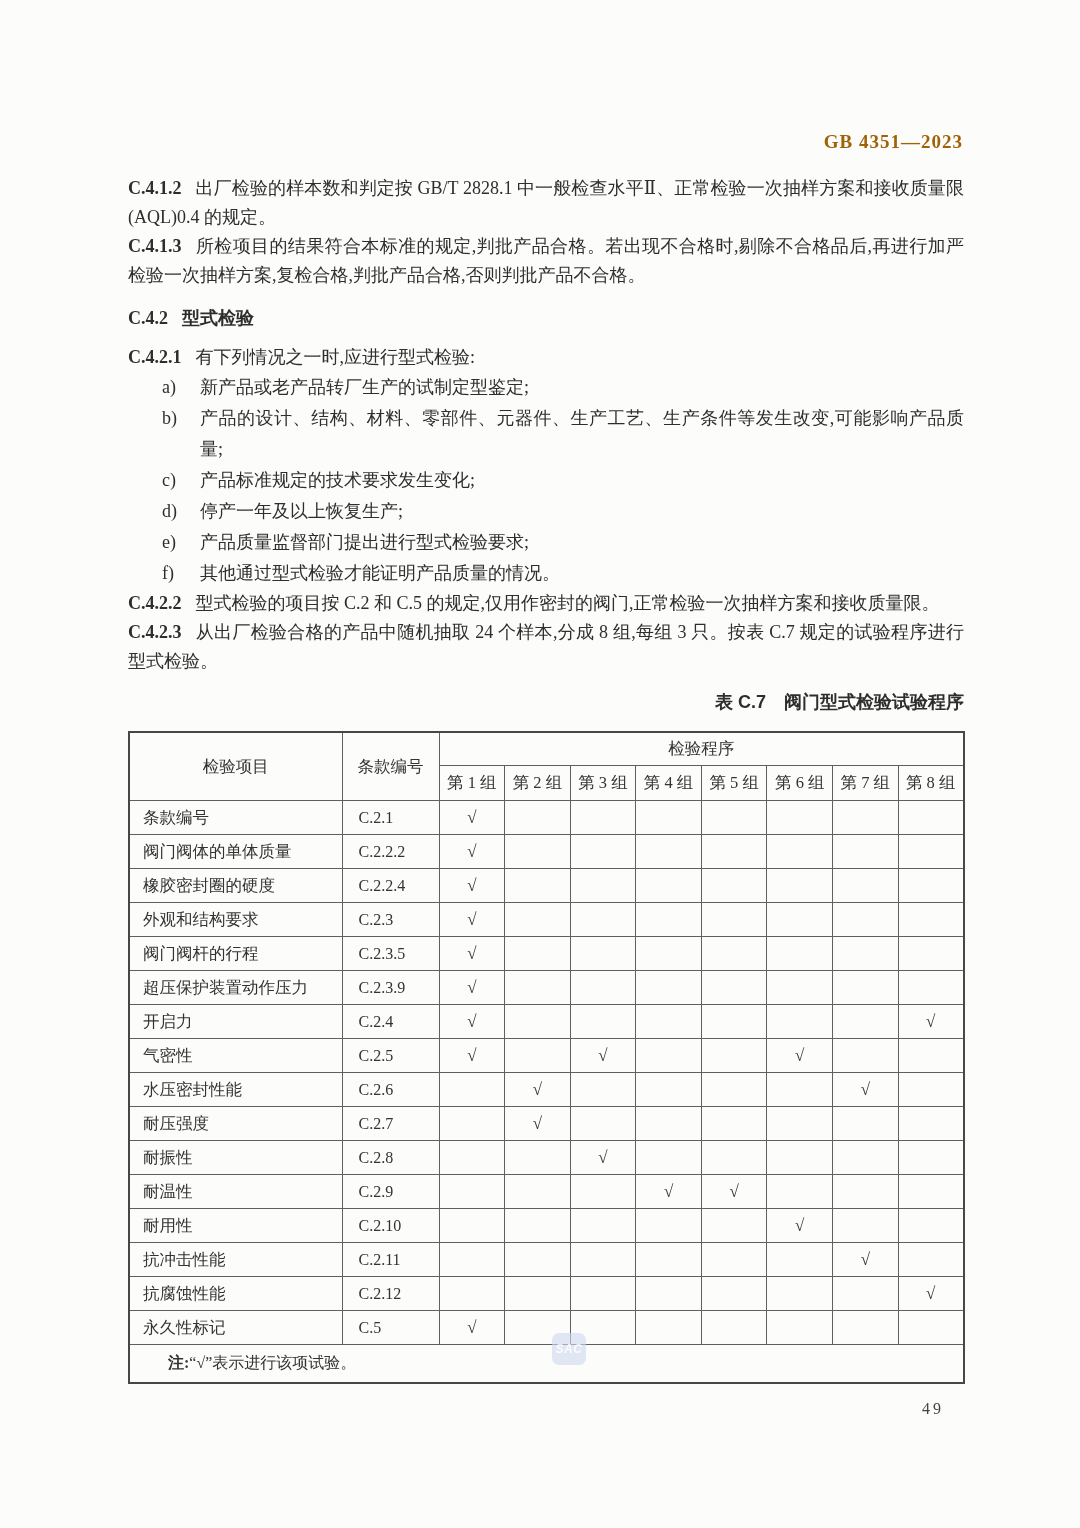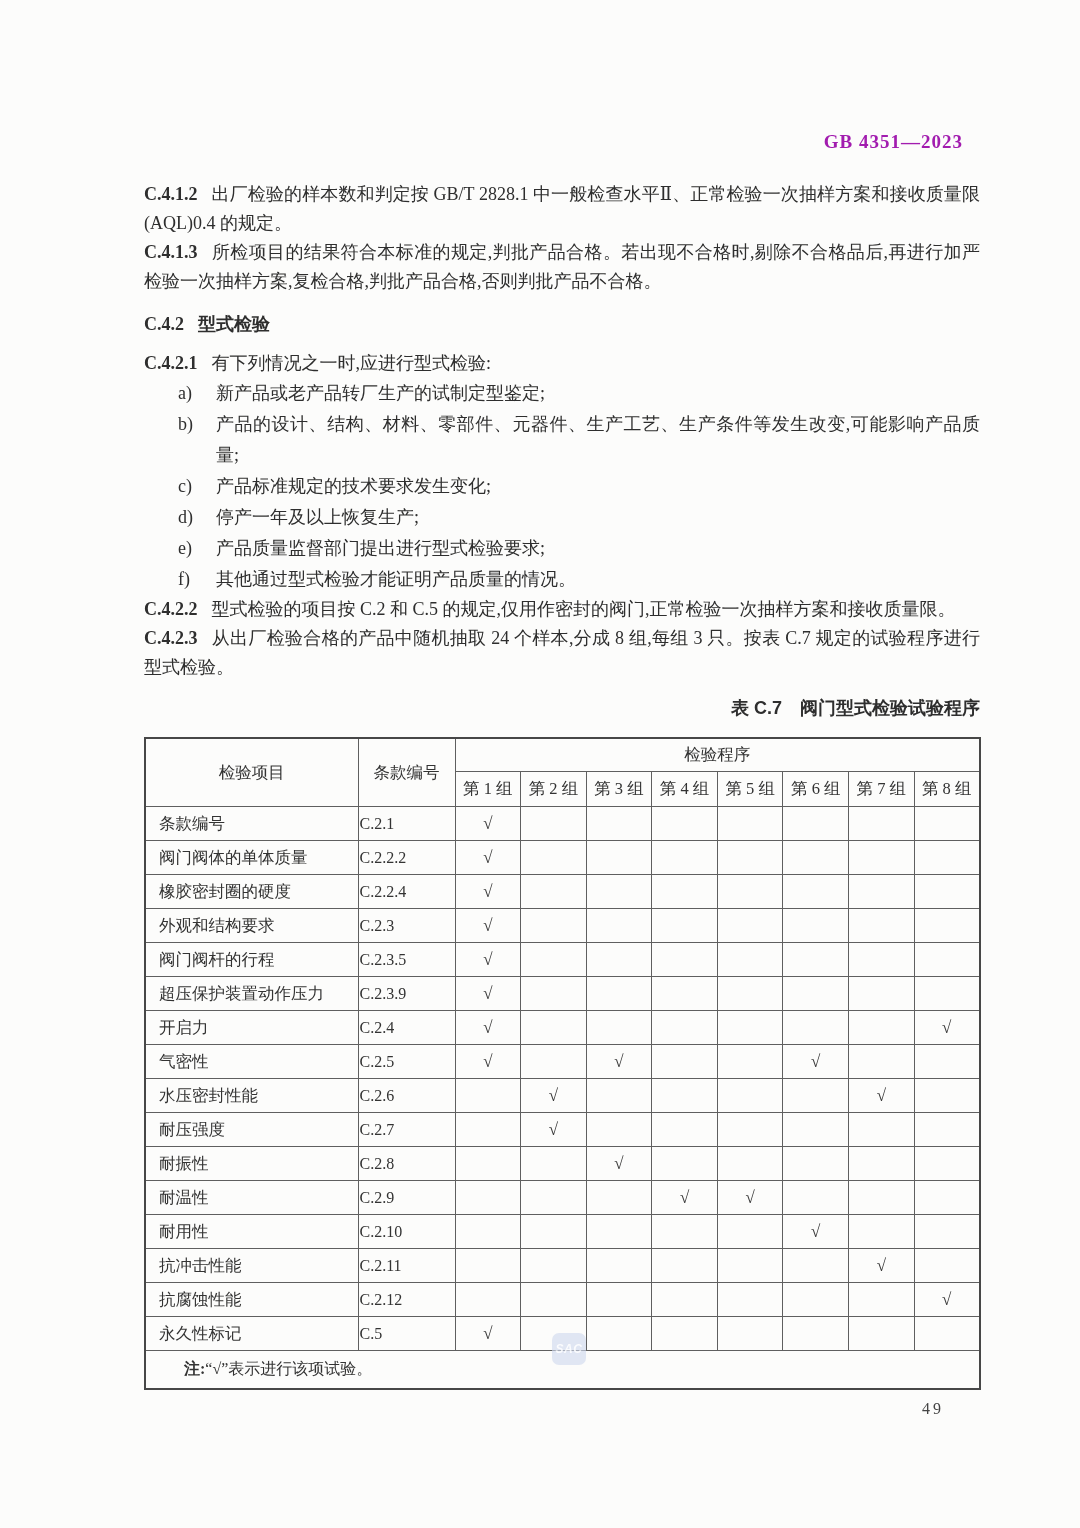--- a/index.html
+++ b/index.html
@@ -7,24 +7,24 @@
     position:relative;
     width:1080px;height:1528px;
     margin:0 auto;
     background:#fcfcfb;
     font-family:"Liberation Serif","DejaVu Serif",serif;
     color:#2e2e2e;
     overflow:hidden;
   }
   .doc-header{
     position:absolute;top:131px;right:117px;
-    font-weight:bold;font-size:19px;letter-spacing:1px;color:#a21caf;
+    font-weight:bold;font-size:19px;letter-spacing:1px;color:#a16207;
   }
   .content{
-    position:absolute;left:128px;top:180px;width:836px;margin-left:16px;
+    position:absolute;left:128px;top:174px;width:836px;
   }
   p.para{
     margin:0;font-size:18px;line-height:29px;text-align:justify;
   }
   .cnum{font-weight:bold;margin-right:14px;}
   .heading{
     margin:14px 0 10px 0;font-size:18px;line-height:29px;font-weight:bold;
     font-family:"Liberation Sans","DejaVu Sans",sans-serif;
   }
   .heading .cnum{font-family:"Liberation Serif","DejaVu Serif",serif;}
@@ -51,21 +51,21 @@
     padding:0;
   }
   .proc-table thead th{}
   .th-proc{height:32px;}
   .th-span{height:67px;}
   .group-row th{height:33px;}
   .proc-table tbody td{height:33px;}
   td.item-cell,th.th-span{text-align:left;}
   td.item-cell{padding-left:13px;text-align:left;}
   th.col-item,th.col-clause{text-align:center;}
-  td.clause-cell{padding-left:1px;text-align:left;font-size:16px;}
+  td.clause-cell{padding-left:16px;text-align:left;font-size:16px;}
   td.check-cell{text-align:center;font-size:17px;color:#3b3b3b;}
   tr.note-row td{
     height:37px;padding-left:38px;text-align:left;font-size:16px;
   }
   tr.note-row .note-prefix{font-weight:bold;}
   .watermark{
     position:absolute;left:552px;top:1333px;width:34px;height:32px;
     background:rgba(207,216,238,0.62);
     border-radius:7px;
     display:flex;align-items:center;justify-content:center;

